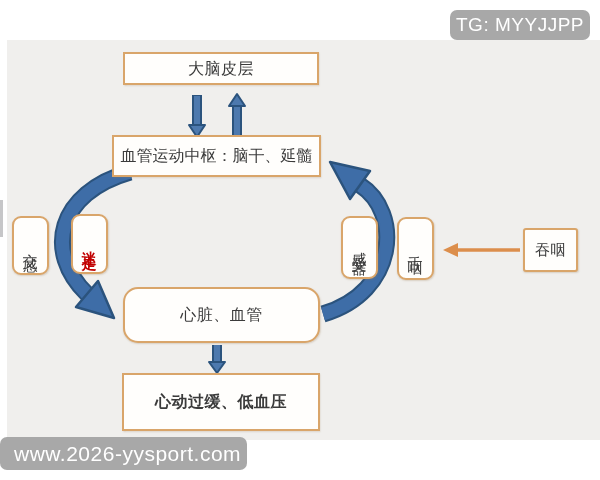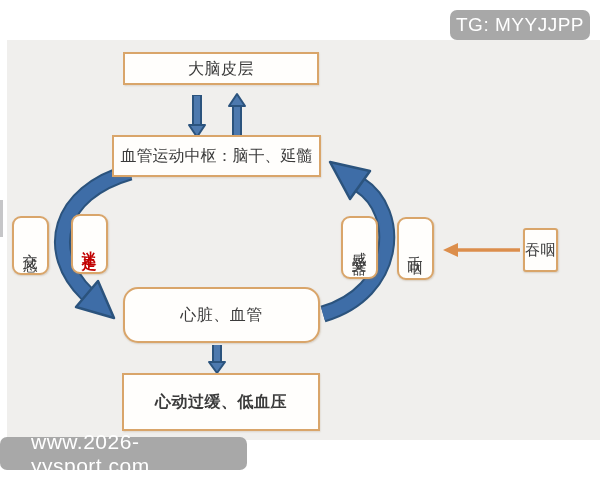--- a/index.html
+++ b/index.html
@@ -46,21 +46,21 @@
     position: absolute; background: var(--banner-bg, #a8a8a8);
     color: var(--banner-text, #ffffff);
     display: flex; align-items: center; border-radius: 7px;
   }
   .banner-top {
     left: 450px; top: 10px; width: 140px; height: 30px;
     font-size: 19px; justify-content: center; letter-spacing: 0.5px;
   }
   .banner-bottom {
     left: 0; top: 437px; width: 247px; height: 33px;
-    font-size: 21px; padding-left: 31px; box-sizing: border-box; letter-spacing: 0.5px;
+    font-size: 21px; padding-left: 14px; box-sizing: border-box; letter-spacing: 0.5px;
   }
 </style>
 </head>
 <body>
 
 <div class="page">
 
   <div class="panel"></div>
   <div class="edge-sliver"></div>
 
@@ -119,21 +119,21 @@
   </div>
 
   <div class="box vbox" style="left:341px; top:216px; width:37px; height:63px;">
     <span class="vtext">感受器</span>
   </div>
 
   <div class="box vbox" style="left:397px; top:217px; width:37px; height:63px;">
     <span class="vtext">舌咽</span>
   </div>
 
-  <div class="box" style="left:523px; top:228px; width:35px; height:44px; font-size:15px; border-radius:3px;">
+  <div class="box" style="left:523px; top:228px; width:55px; height:44px; font-size:15px; border-radius:3px;">
     <span>吞咽</span>
   </div>
 
   <div class="box" style="left:123px; top:287px; width:197px; height:56px;border-radius:15px;">
     <span>心脏、血管</span>
   </div>
 
   <div class="box" style="left:122px; top:373px; width:198px; height:58px;font-weight:bold;">
     <span>心动过缓、低血压</span>
   </div>

